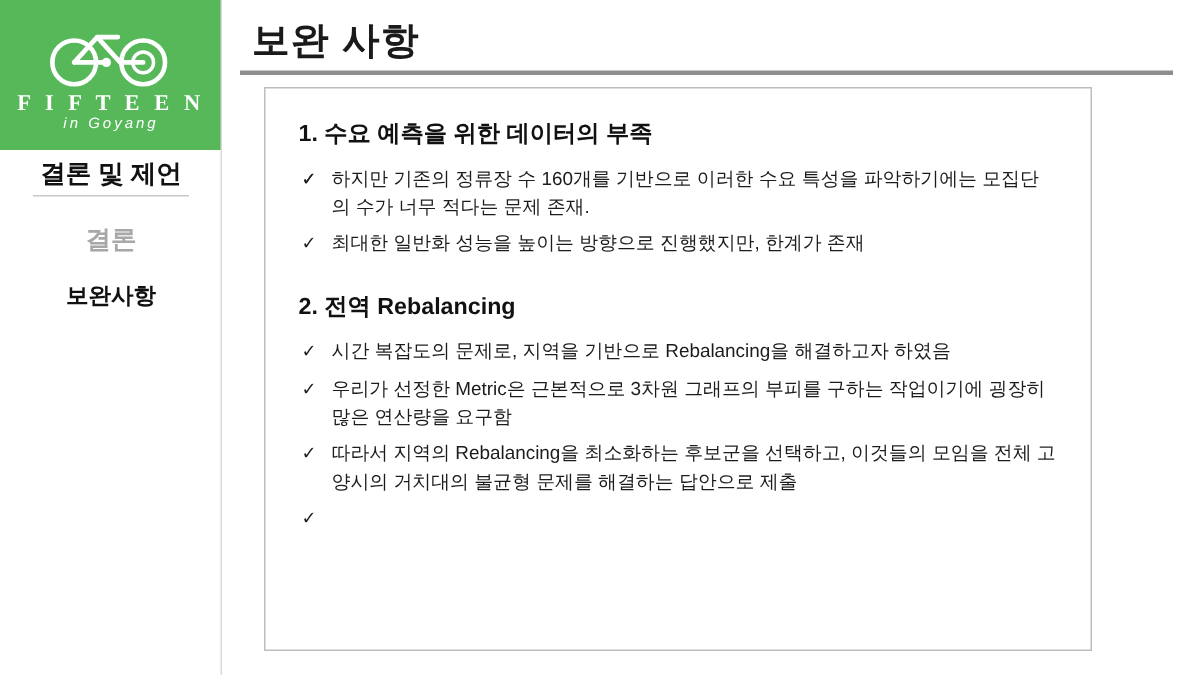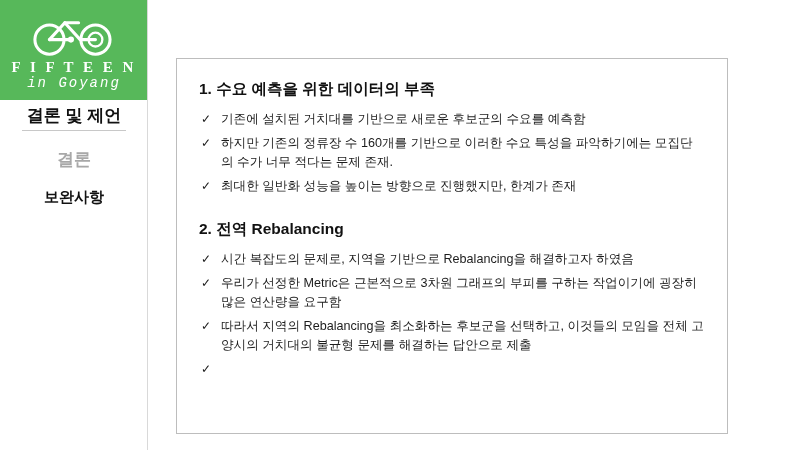--- a/index.html
+++ b/index.html
@@ -56,25 +56,25 @@
   }
   .logo-text {
     margin-top: 1px;
     font-size: 15px;
     font-weight: bold;
     color: #ffffff;
     letter-spacing: 3px;
     font-family: "Liberation Serif", serif;
   }
   .logo-sub {
-    font-size: 14px;
+    font-size: 10px;
     color: #ffffff;
     letter-spacing: 2px;
     font-style: italic;
-    font-family: Liberation Mono, monospace;
+    font-family: Liberation Sans, sans-serif;
     margin-top: -1px;
   }
 
   .sidebar-title {
     position: absolute;
     left: 0;
     top: 104px;
     width: 148px;
     text-align: center;
     font-size: 17px;
@@ -206,30 +206,33 @@
       <div class="logo-sub">in Goyang</div>
     </div>
 
     <div class="sidebar-title">결론 및 제언</div>
     <div class="sidebar-divider"></div>
     <div class="sidebar-item muted">결론</div>
     <div class="sidebar-item active">보완사항</div>
     <div class="sidebar-edge"></div>
   </div>
 
+  <div class="header">
+    <div class="header-title">보완 사항</div>
+    <div class="header-rule"></div>
+  </div>
 
   <div class="content-box">
     <div class="content-inner">
 
       <div class="section">
         <div class="section-heading">1. 수요 예측을 위한 데이터의 부족</div>
         <ul class="bullets">
           <li>
             <span class="check">✓</span>
-            <span>기존에 설치된 거치대를 기반으로 새로운 후보군의 수요를 예측함</span>
           </li>
           <li>
             <span class="check">✓</span>
             <span>하지만 기존의 정류장 수 160개를 기반으로 이러한 수요 특성을 파악하기에는 모집단의 수가 너무 적다는 문제 존재.</span>
           </li>
           <li>
             <span class="check">✓</span>
             <span>최대한 일반화 성능을 높이는 방향으로 진행했지만, 한계가 존재</span>
           </li>
         </ul>

